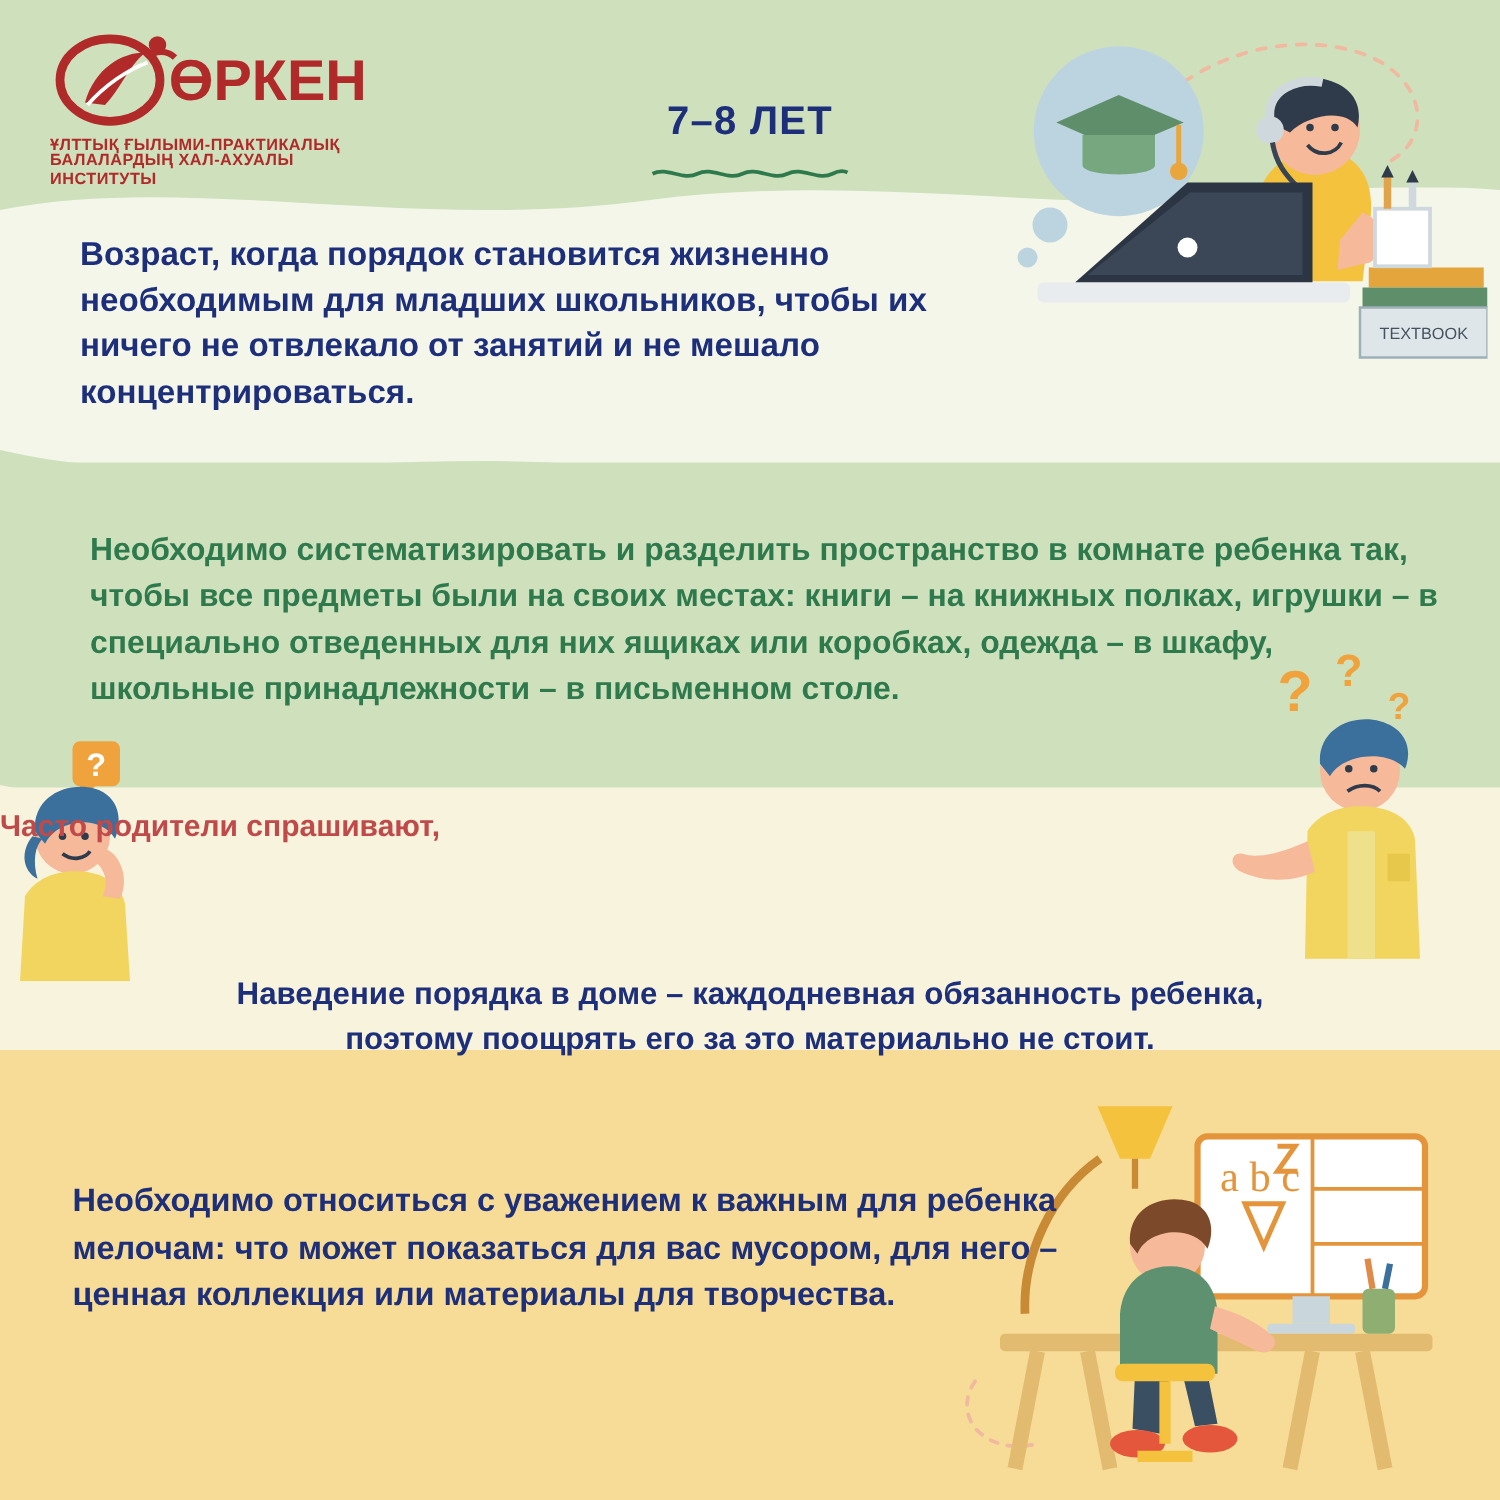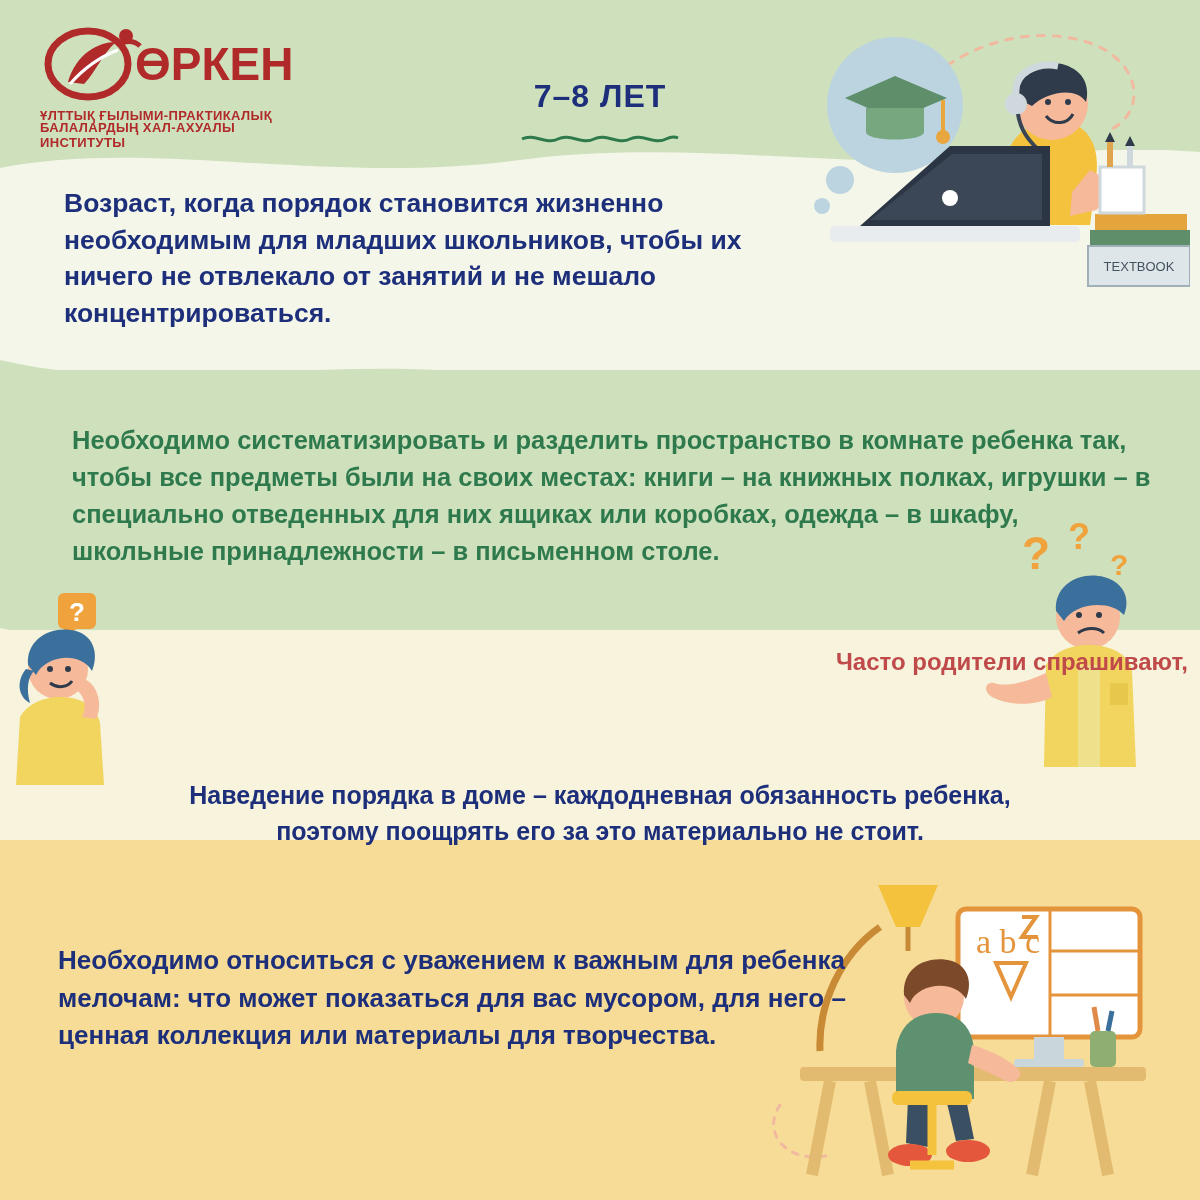--- a/index.html
+++ b/index.html
@@ -52,21 +52,21 @@
   .block{position:absolute;}
   .t1{
     left:64px;top:185px;width:730px;
     font-size:26.5px;line-height:1.38;font-weight:bold;color:#1d2f7a;
   }
   .t2{
     left:72px;top:398px;width:1080px;
     font-size:25.5px;line-height:1.45;font-weight:bold;color:#2f7a4d;margin-top:24px;
   }
   .t3{
-    left:16px;top:645px;width:1172px;text-align:right;
+    left:0;top:645px;width:1172px;text-align:left;
     font-size:24px;line-height:1.42;font-weight:bold;color:#c04a4a;
   }
   .t4{
     left:0;top:778px;width:1200px;text-align:center;
     font-size:25px;line-height:1.42;font-weight:bold;color:#1d2f7a;
   }
   .t5{
     left:58px;top:942px;width:800px;
     font-size:26px;line-height:1.45;font-weight:bold;color:#1d2f7a;
   }

